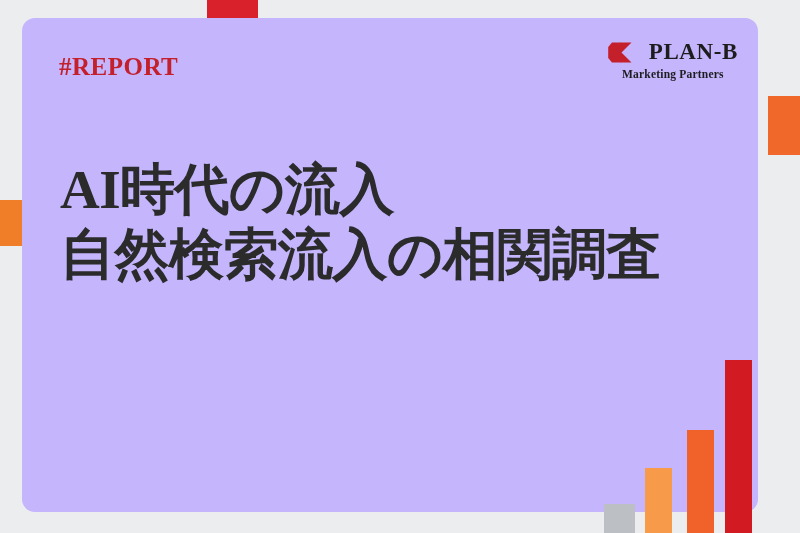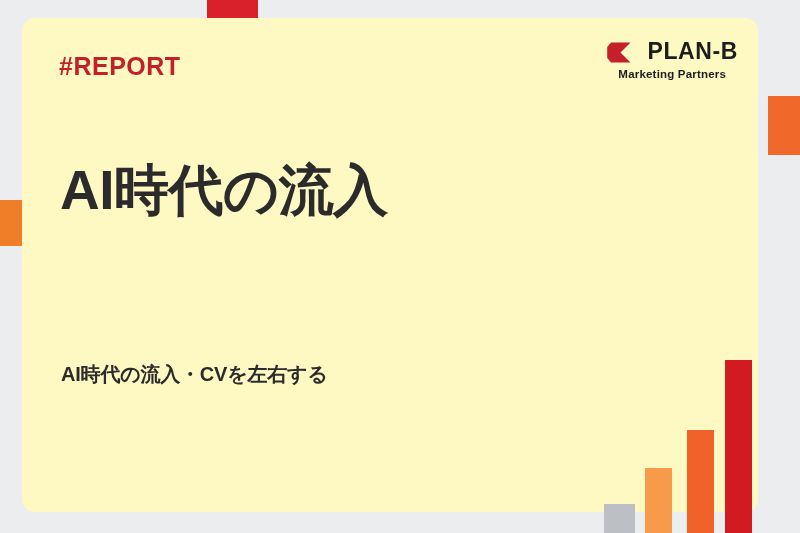--- a/index.html
+++ b/index.html
@@ -58,24 +58,25 @@
     background: #f79b4b;
   }
 
   
   .card {
     position: absolute;
     left: 22px;
     top: 18px;
     width: 736px;
     height: 494px;
-    background: #fef9c3;
+    background: #c4b5fd;
     border-radius: 13px;
     z-index: 2;
     box-shadow: 0 0 0 0 rgba(0,0,0,0);
+    font-family: Liberation Serif, serif;
   }
 
   
   .report-tag {
     position: absolute;
     left: 37px;
     top: 36px;
     font-size: 25px;
     font-weight: bold;
     letter-spacing: 0.5px;
@@ -200,24 +201,24 @@
             <path d="M4.0 0.5 L13.0 0.5 L3.5 10.5 L13.0 20.5 L4.0 20.5 L0.2 16.0 L0.2 5.0 Z" fill="#c4202b"></path>
           </svg>
         </span>
         <span class="logo-word">PLAN-B</span>
       </div>
       <div class="logo-sub">Marketing Partners</div>
     </div>
 
     <div class="headline">
       <div class="headline-line">AI時代の流入</div>
+      <div class="headline-line">自然検索流入の相関調査</div>
     </div>
 
     <div class="subtitle">
-      <div class="subtitle-line">AI時代の流入・CVを左右する</div>
     </div>
   </div>
 
   <div class="chart">
     <div class="chart-bar" style="left: 4px; width: 31px; height: 28.8px; background: rgb(188, 191, 196);"></div>
     <div class="chart-bar" style="left: 45px; width: 27px; height: 64.8px; background: rgb(247, 155, 75);"></div>
     <div class="chart-bar" style="left: 87px; width: 27px; height: 102.6px; background: rgb(240, 98, 42);"></div>
     <div class="chart-bar" style="left: 125px; width: 27px; height: 172.8px; background: rgb(210, 26, 34);"></div>
   </div>
 

